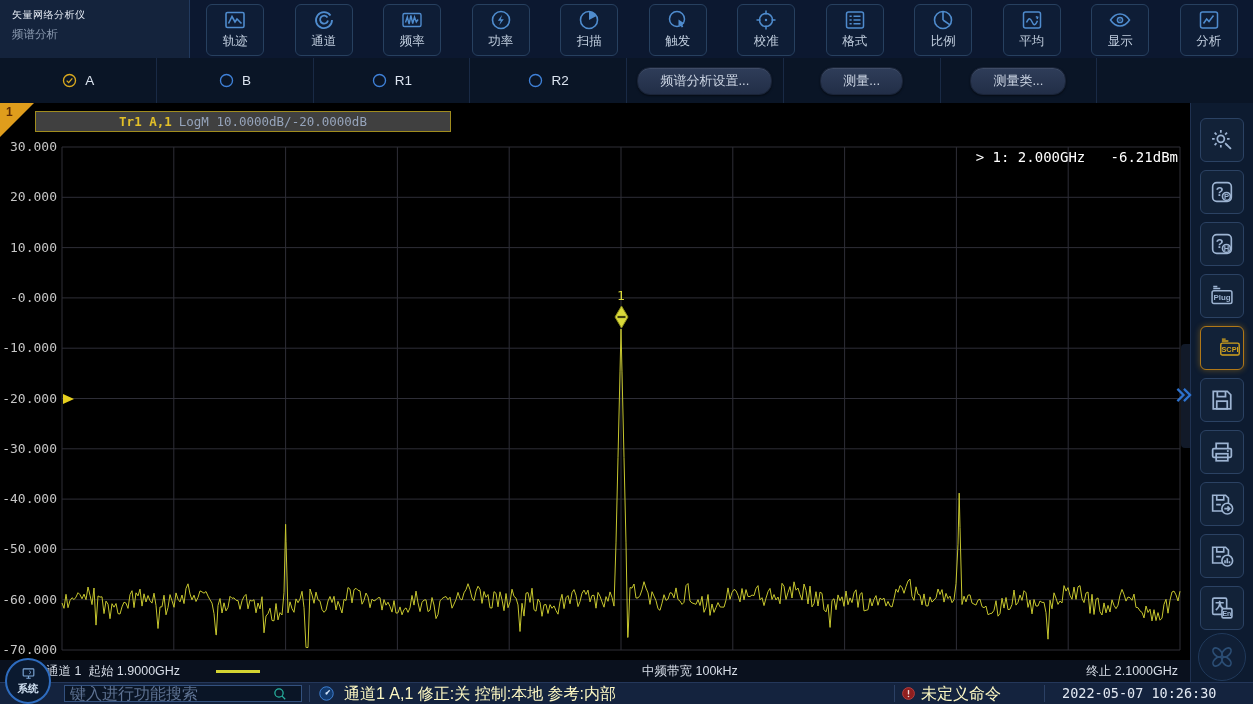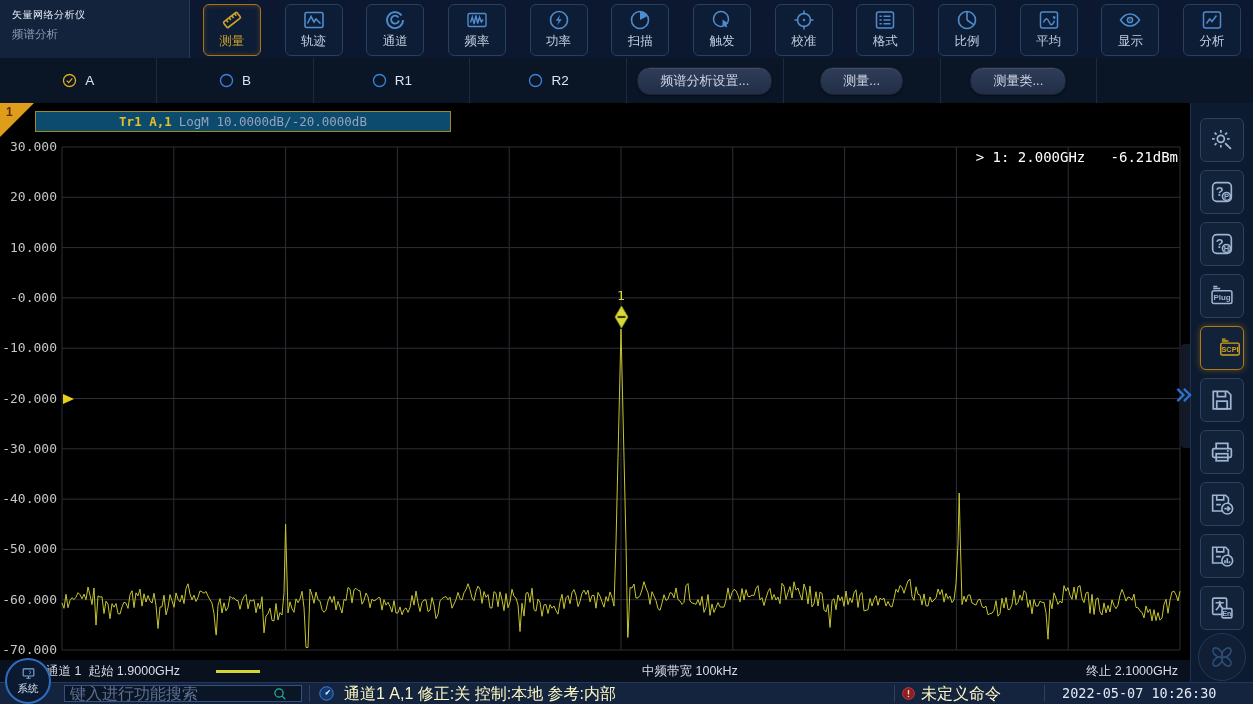--- a/index.html
+++ b/index.html
@@ -30,21 +30,21 @@
   .r-label{color:#dce4f0;font-size:13.5px;}
   .pill{height:26px;line-height:26px;padding:0 22px;border-radius:13px;background:linear-gradient(180deg,#2f3d59,#222e47);
         border:1px solid #1a2438;color:#ccd5e3;font-size:13px;cursor:pointer;
         box-shadow:inset 0 1px 0 rgba(255,255,255,.08),0 1px 2px rgba(0,0,0,.5);}
 
   
   .plot{position:absolute;left:0;top:103px;width:1190px;height:557px;background:#000;}
   #plot-svg{position:absolute;left:62px;top:44px;overflow:visible;}
   .corner-tab{position:absolute;left:0;top:0;width:0;height:0;border-top:34px solid #df9d1c;border-right:34px solid transparent;cursor:pointer;}
   .corner-num{position:absolute;left:6px;top:-32px;font-size:12px;font-weight:bold;color:#5f2c04;}
-  .trace-title{position:absolute;left:35px;top:8px;width:416px;height:21px;background:#0c4a6e;border:1px solid #a08c1e;
+  .trace-title{position:absolute;left:35px;top:8px;width:416px;height:21px;background:#404040;border:1px solid #a08c1e;
                box-sizing:border-box;display:flex;align-items:center;justify-content:center;gap:7px;cursor:pointer;
                font-family:"DejaVu Sans Mono",monospace;font-size:12.5px;}
   .tr-name{color:#e3c028;font-weight:bold;}
   .tr-fmt{color:#96a4bb;}
   .y-tick{position:absolute;left:0;width:57px;height:16px;text-align:right;
           font-family:"DejaVu Sans Mono",monospace;font-size:13px;color:#c6c6c6;}
   .ref-arrow{position:absolute;left:63px;width:0;height:0;border-left:11px solid #e6cf1f;border-top:5px solid transparent;border-bottom:5px solid transparent;}
   .marker-readout{position:absolute;right:12px;top:46px;font-family:"DejaVu Sans Mono",monospace;font-size:14px;color:#ffffff;white-space:pre;}
   .marker-diamond{position:absolute;width:15px;height:24px;}
   .marker-num{position:absolute;font-family:"DejaVu Sans Mono",monospace;font-size:13px;color:#d9d93a;}
@@ -77,46 +77,33 @@
   .sb-div{position:absolute;top:2px;width:1px;height:17px;background:#2b4064;}
   .sweep-icn{position:absolute;left:318px;top:2px;width:17px;height:17px;}
   .st-text{position:absolute;top:0;line-height:21px;font-size:16px;color:#fef9c3;white-space:pre;}
   .channel-status{left:344px;}
   .warn-icn{position:absolute;left:901px;top:3px;width:15px;height:15px;}
   .error-text{left:921px;}
   .datetime{left:1062px;font-family:"DejaVu Sans Mono",monospace;font-size:13.5px;color:#e2e8f2;}
   .system-btn{position:absolute;left:5px;top:658px;width:46px;height:46px;border-radius:50%;border:2px solid #2e6cbf;background:#0b1a30;
               z-index:6;display:flex;flex-direction:column;align-items:center;justify-content:center;cursor:pointer;box-sizing:border-box;}
   .system-btn .icn{width:17px;height:15px;color:#7fa9d9;}
-  .sys-label{font-size:10.5px;color:#cfe0f2;margin-top:1px;}
+  .sys-label{font-size:10.5px;color:#cfe0f2;margin-top:1px;font-weight:bold;}
 </style>
 </head>
 <body>
 
 <div class="screen">
 
   <header class="topbar">
     <div class="app-title">
       <div class="t1">矢量网络分析仪</div>
       <div class="t2">频谱分析</div>
     </div>
     <div class="tb-btns" id="toolbar-buttons">
-        <div class="tb-slot">
-          <div class="tb-btn active">
-            <span class="icn">
-              <svg viewBox="0 0 24 24" fill="none" stroke="currentColor" stroke-width="1.6">
-                <g transform="rotate(-38 12 12)">
-                  <rect x="3.5" y="8.5" width="17" height="7" rx="1.2"></rect>
-                  <path d="M7.5 8.5v2.8M11 8.5v2.8M14.5 8.5v2.8M18 8.5v2.8"></path>
-                </g>
-              </svg>
-            </span>
-            <span class="tb-label">测量</span>
-          </div>
-        </div>
         <div class="tb-slot">
           <div class="tb-btn">
             <span class="icn">
               <svg viewBox="0 0 24 24" fill="none" stroke="currentColor" stroke-width="1.6">
                 <rect x="3" y="4.5" width="18" height="15" rx="1.5"></rect>
                 <path d="M5.5 15.5l3.5-7 3 5.5 2-3 4.5 4.5"></path>
               </svg>
             </span>
             <span class="tb-label">轨迹</span>
           </div>

